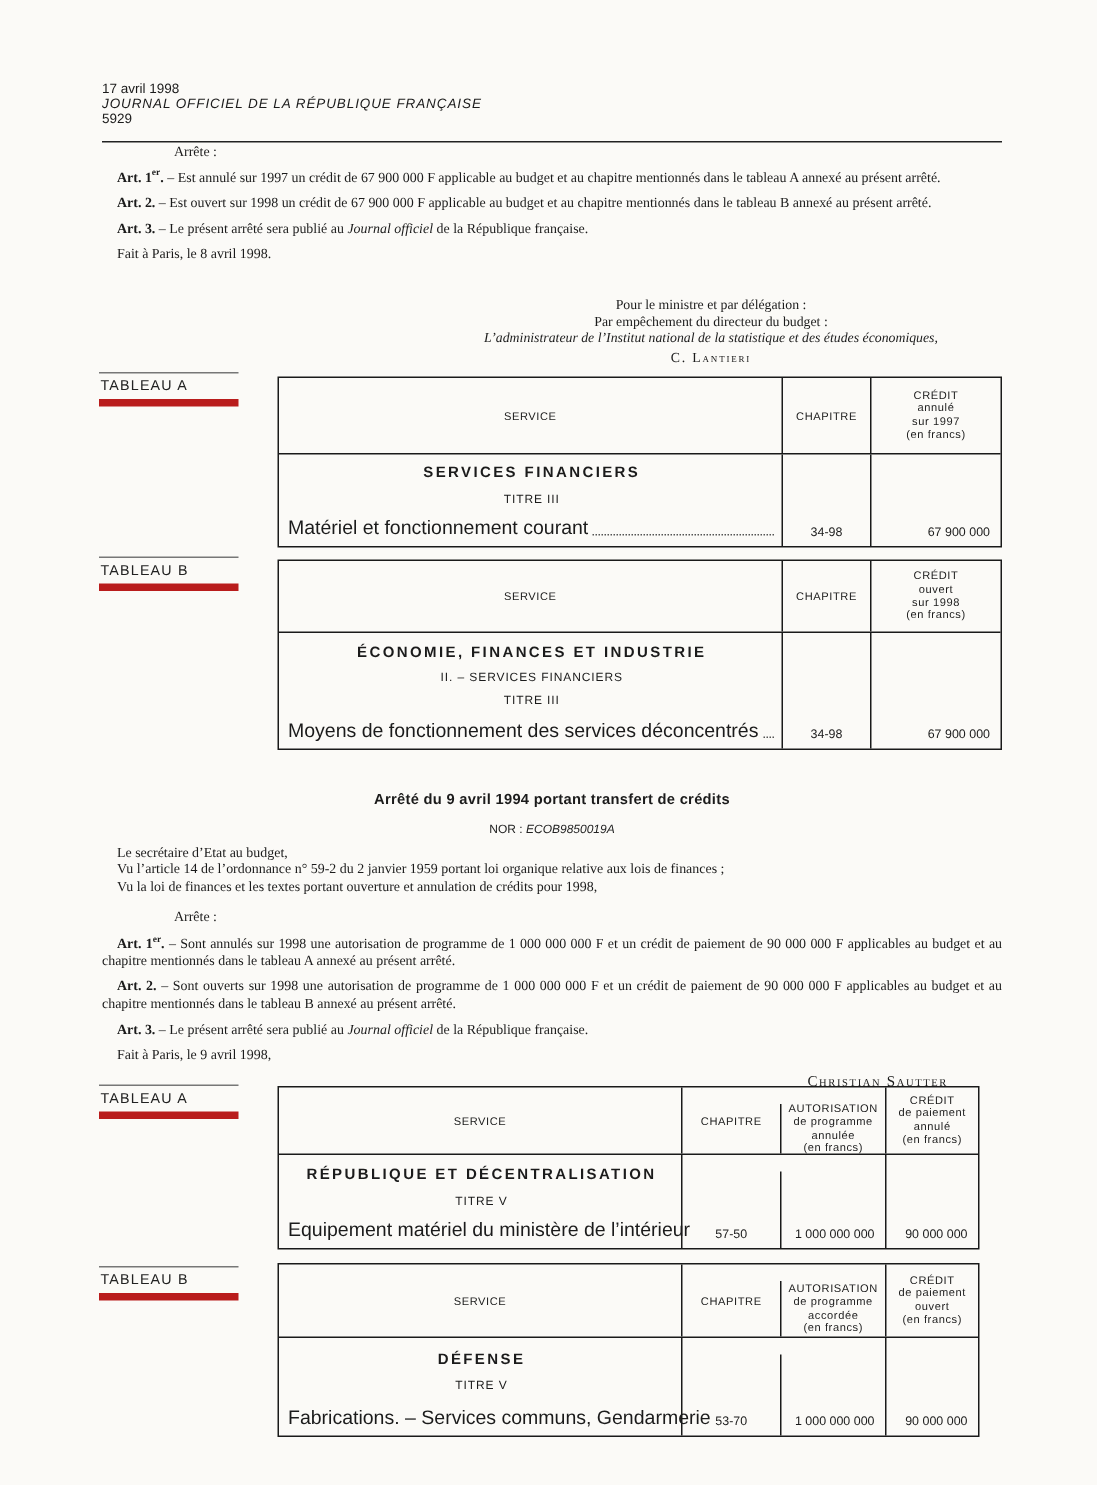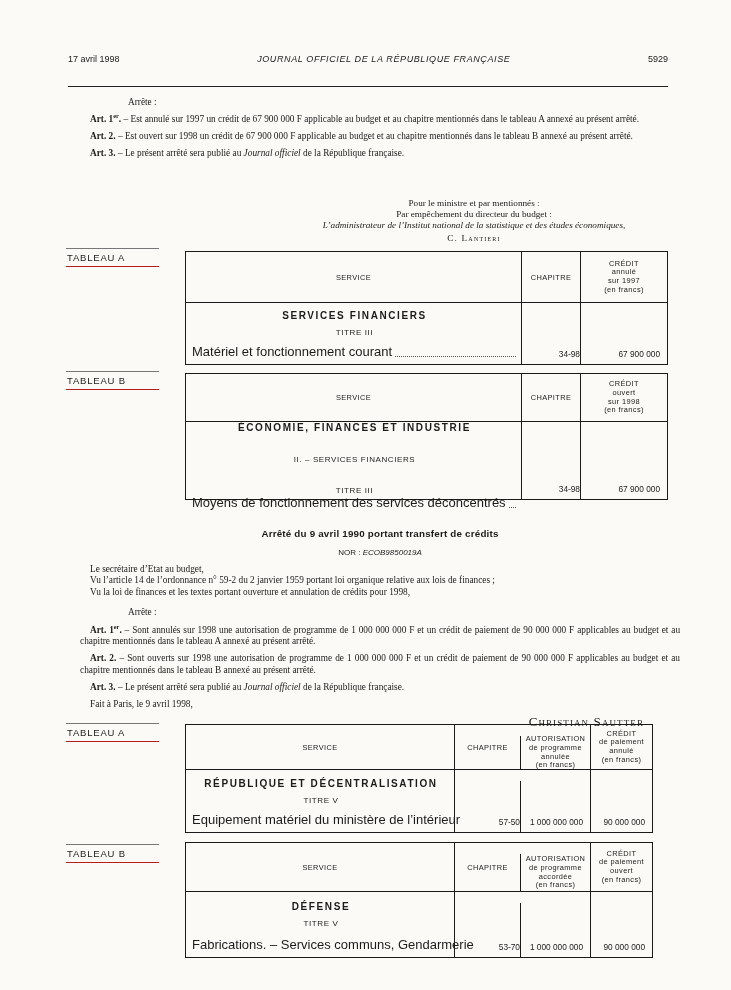--- a/index.html
+++ b/index.html
@@ -3,73 +3,73 @@
 <meta charset="utf-8">
 <style>
   html,body{margin:0;padding:0;background:#ece9e4;}
   .page{position:relative;width:731px;height:990px;background:#fbfaf7;color:#1b1b1b;
         font-family:"Liberation Serif",serif;overflow:hidden;margin:0 auto;}
 
   
   .jo-header{position:absolute;left:68px;top:54px;width:600px;display:flex;
              justify-content:space-between;align-items:baseline;
              font-family:"Liberation Sans",sans-serif;font-size:9px;
-             border-bottom:1.2px solid #222;padding-bottom:22px;}
+             border-bottom:1.2px solid #222;padding-bottom:10px;flex-direction:column;}
   .jo-header .journal{letter-spacing:.6px;font-style:italic;}
 
   
-  .sec{position:absolute;left:80px;width:600px;font-size:9.3px;line-height:11.6px;text-align:justify;}
+  .sec{position:absolute;left:68px;width:600px;font-size:9.3px;line-height:11.6px;text-align:justify;}
   .sec1{top:97px;}
   .sec2{top:528px;}
   .sec p{margin:0 0 5.5px;}
   .decree{text-indent:48px;}
   .art,.fait{text-indent:10px;}
   .artlbl{font-weight:bold;}
   sup.sup{font-size:6.3px;font-weight:bold;vertical-align:super;line-height:0;}
   .sec2 .title{font-family:"Liberation Sans",sans-serif;font-weight:bold;font-size:9.8px;
                text-align:center;text-indent:0;margin:0 0 7px;letter-spacing:.2px;}
   .nor{font-family:"Liberation Sans",sans-serif;font-size:8px;text-align:center;
        text-indent:0;margin:0 0 9px;color:#222;}
   .nor .code{font-style:italic;}
   .preamble p{margin:0;text-indent:10px;text-align:left;}
   .preamble{margin-bottom:9px;}
   .sig-right{text-align:right;text-indent:0;padding-right:36px;font-variant:small-caps;
-             letter-spacing:1.1px;font-size:13px;margin-top:3px;}
+             letter-spacing:1.1px;font-size:10px;margin-top:3px;}
 
   
   .signature{position:absolute;left:278px;top:198px;width:392px;text-align:center;
              font-size:9.2px;line-height:11.2px;}
   .signature .ital{font-style:italic;}
   .signature .name{font-variant:small-caps;letter-spacing:1.2px;margin-top:1px;}
 
   
   .tab-label{position:absolute;left:66px;width:92px;font-family:"Liberation Sans",sans-serif;
              font-size:9.5px;letter-spacing:.8px;color:#222;
-             border-top:1px solid #777;border-bottom:1px solid #b91c1c;padding:3px 0 3px 1px;}
+             border-top:1px solid #777;border-bottom:5px solid #b91c1c;padding:3px 0 3px 1px;}
 
   
   .jtable{position:absolute;left:185px;border:1.3px solid #1a1a1a;display:flex;flex-direction:column;
           font-family:"Liberation Sans",sans-serif;color:#1b1b1b;box-sizing:border-box;}
   .thead{display:flex;border-bottom:1px solid #1a1a1a;}
   .th{display:flex;align-items:center;justify-content:center;text-align:center;
       font-size:7.4px;letter-spacing:.4px;box-sizing:border-box;}
   .th-multi{white-space:pre-line;line-height:8.6px;padding:3px 1px;}
   .th + .th{border-left:1px solid #1a1a1a;}
   .tbody{flex:1;display:flex;min-height:0;}
   .td{box-sizing:border-box;}
   .td + .td{border-left:1px solid #1a1a1a;}
   .td.service{display:flex;flex-direction:column;padding:0 0 5px 6px;}
   .groups{flex:1;display:flex;flex-direction:column;justify-content:center;align-items:center;
           gap:7px;padding-right:4px;}
   .gtitle{font-weight:bold;font-size:10px;letter-spacing:1.6px;}
   .gsub{font-size:8px;letter-spacing:.6px;}
   .leader{display:flex;align-items:flex-end;font-size:13px;padding-right:3px;}
   .ltxt{white-space:nowrap;}
   .dots{flex:1;border-bottom:1.3px dotted #555;margin:0 2px 2px 3px;}
-  .td.chap,.td.val{display:flex;align-items:flex-end;justify-content:flex-end;
+  .td.chap,.td.val{display:flex;align-items:flex-end;justify-content:center;
                    font-size:8.3px;padding-bottom:5px;}
   .td.val{justify-content:flex-end;padding-right:7px;}
 
   
   .upper .c-service{width:335px;} .upper .c-chap{width:59px;} .upper .c-credit{flex:1;}
   .lower .c-service{width:268px;} .lower .c-chap{width:66px;} .lower .c-aut{width:70px;margin-top:11px;} .lower .c-credit{flex:1;}
 </style>
 </head>
 <body>
 
@@ -79,24 +79,25 @@
     <span>17 avril 1998</span>
     <span class="journal">JOURNAL OFFICIEL DE LA RÉPUBLIQUE FRANÇAISE</span>
     <span>5929</span>
   </div>
 
   <div class="sec sec1">
     <p class="decree">Arrête :</p>
     <p class="art"><b class="artlbl">Art. 1</b><sup class="sup">er</sup><b class="artlbl">.</b> <span>–</span> <span>Est annulé sur 1997 un crédit de 67 900 000 F applicable au budget et au chapitre mentionnés dans le tableau A annexé au présent arrêté.</span></p>
     <p class="art"><b class="artlbl">Art. 2.</b> <span>–</span> <span>Est ouvert sur 1998 un crédit de 67 900 000 F applicable au budget et au chapitre mentionnés dans le tableau B annexé au présent arrêté.</span></p>
     <p class="art"><b class="artlbl">Art. 3.</b> <span>–</span> <span>Le présent arrêté sera publié au </span><i>Journal officiel</i><span> de la République française.</span></p>
+    <p class="fait">Fait à Paris, le 8 avril 1998.</p>
   </div>
 
   <div class="signature">
-    <div>Pour le ministre et par mentionnés :</div>
+    <div>Pour le ministre et par délégation :</div>
     <div>Par empêchement du directeur du budget :</div>
     <div class="ital">L’administrateur de l’Institut national de la statistique et des études économiques,</div>
     <div class="name">C. Lantieri</div>
   </div>
 
   <div class="tab-label" style="top:248px">TABLEAU A</div>
   <div class="jtable upper" style="top:251px;width:483px;height:114px">
     <div class="thead" style="height:50px">
       <div class="th c-service">SERVICE</div>
       <div class="th c-chap">CHAPITRE</div>
@@ -130,41 +131,41 @@
     <div class="thead" style="height:47px">
       <div class="th c-service">SERVICE</div>
       <div class="th c-chap">CHAPITRE</div>
       <div class="th c-credit th-multi">CRÉDIT
 ouvert
 sur 1998
 (en francs)</div>
     </div>
     <div class="tbody">
       <div class="td service c-service">
-        <div class="groups" style="gap:22px">
+        <div class="groups" style="gap:6px">
           <div class="gtitle">ÉCONOMIE, FINANCES ET INDUSTRIE</div>
           <div class="gsub">II. – SERVICES FINANCIERS</div>
           <div class="gsub">TITRE III</div>
         </div>
         <div class="leader">
             <span class="ltxt">Moyens de fonctionnement des services déconcentrés</span>
             <span class="dots"></span>
           </div>
       </div>
       <div class="td chap c-chap">
           <span>34-98</span>
         </div>
       <div class="td val c-credit">
           <span>67 900 000</span>
         </div>
     </div>
   </div>
 
   <div class="sec sec2">
-    <p class="title">Arrêté du 9 avril 1990 portant transfert de crédits</p>
+    <p class="title">Arrêté du 9 avril 1994 portant transfert de crédits</p>
     <p class="nor"><span>NOR :</span> <span class="code">ECOB9850019A</span></p>
     <div class="preamble">
       <p>Le secrétaire d’Etat au budget,</p>
       <p>Vu l’article 14 de l’ordonnance n° 59-2 du 2 janvier 1959 portant loi organique relative aux lois de finances ;</p>
       <p>Vu la loi de finances et les textes portant ouverture et annulation de crédits pour 1998,</p>
     </div>
     <p class="decree">Arrête :</p>
     <p class="art"><b class="artlbl">Art. 1</b><sup class="sup">er</sup><b class="artlbl">.</b> <span>–</span> <span>Sont annulés sur 1998 une autorisation de programme de 1 000 000 000 F et un crédit de paiement de 90 000 000 F applicables au budget et au chapitre mentionnés dans le tableau A annexé au présent arrêté.</span></p>
     <p class="art"><b class="artlbl">Art. 2.</b> <span>–</span> <span>Sont ouverts sur 1998 une autorisation de programme de 1 000 000 000 F et un crédit de paiement de 90 000 000 F applicables au budget et au chapitre mentionnés dans le tableau B annexé au présent arrêté.</span></p>
     <p class="art"><b class="artlbl">Art. 3.</b> <span>–</span> <span>Le présent arrêté sera publié au </span><i>Journal officiel</i><span> de la République française.</span></p>

